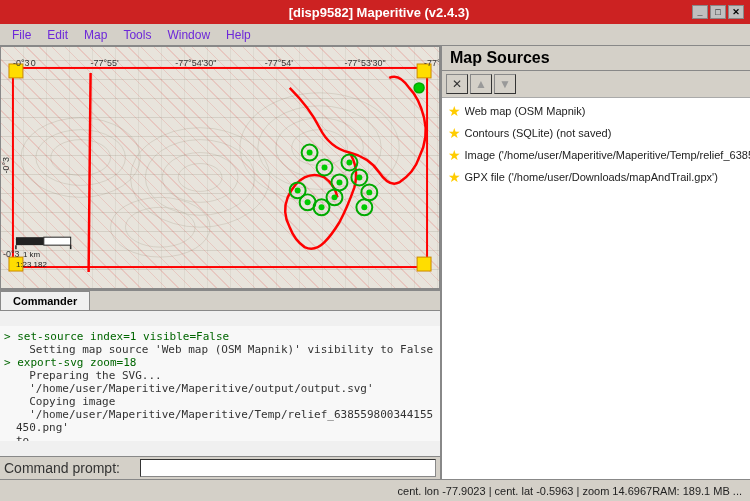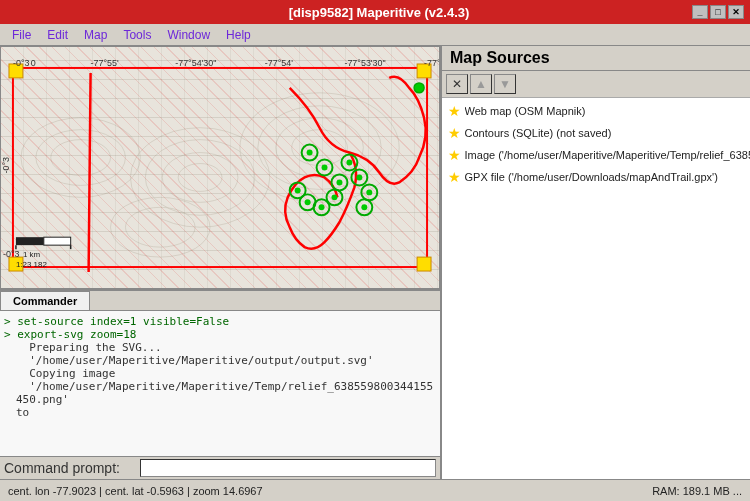--- a/index.html
+++ b/index.html
@@ -95,20 +95,21 @@
       pointer-events: none;
     }
 
     
     #commander-panel {
       height: 190px;
       background: #f0f0f0;
       border-top: 2px solid #888;
       display: flex;
       flex-direction: column;
+      gap: 15px;
     }
 
     #commander-tabs {
       display: flex;
       background: #d4d0c8;
       border-bottom: 1px solid #888;
     }
     .commander-tab {
       padding: 3px 12px;
       font-size: 11px;
@@ -169,21 +170,21 @@
     
     #status-bar {
       background: #d4d0c8;
       border-top: 1px solid #888;
       display: flex;
       align-items: center;
       height: 22px;
       padding: 0 8px;
       font-size: 11px;
       color: #222;
-      justify-content: space-between;
+      justify-content: flex-end;
     }
 
     
     #right-panel {
       flex: 1;
       display: flex;
       flex-direction: column;
       border-left: 2px solid #888;
       height: 433px;
     }
@@ -404,20 +405,21 @@
       </svg>
     </div>
 
     <div id="commander-panel">
       <div id="commander-tabs">
         <div class="commander-tab active">Commander</div>
       </div>
 
       <div id="commander-output">
         <div class="cmd-line">&gt; set-source index=1 visible=False</div>
+        <div class="info-line">&nbsp;&nbsp;Setting map source 'Web map (OSM Mapnik)' visibility to False</div>
         <div class="cmd-line">&gt; export-svg zoom=18</div>
         <div class="info-line">&nbsp;&nbsp;Preparing the SVG...</div>
         <div class="path-line">&nbsp;&nbsp;'/home/user/Maperitive/Maperitive/output/output.svg'</div>
         <div class="info-line">&nbsp;&nbsp;Copying image</div>
         <div class="path-line">&nbsp;&nbsp;'/home/user/Maperitive/Maperitive/Temp/relief_638559800344155450.png'</div>
         <div class="info-line">to</div>
 
       </div>
 
       <div id="command-prompt-row">

